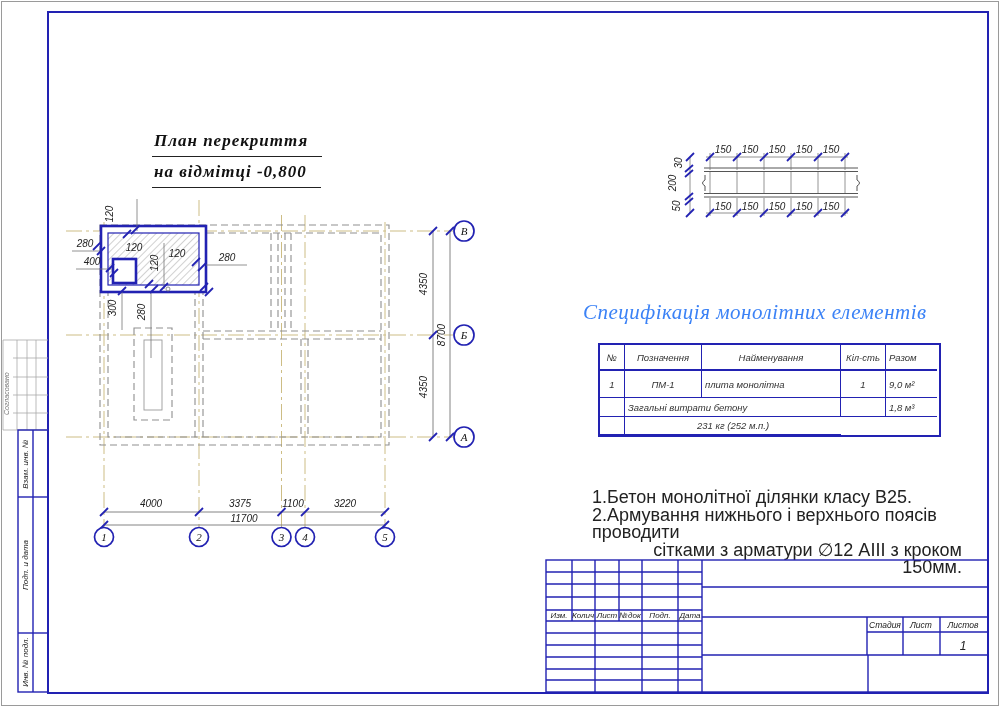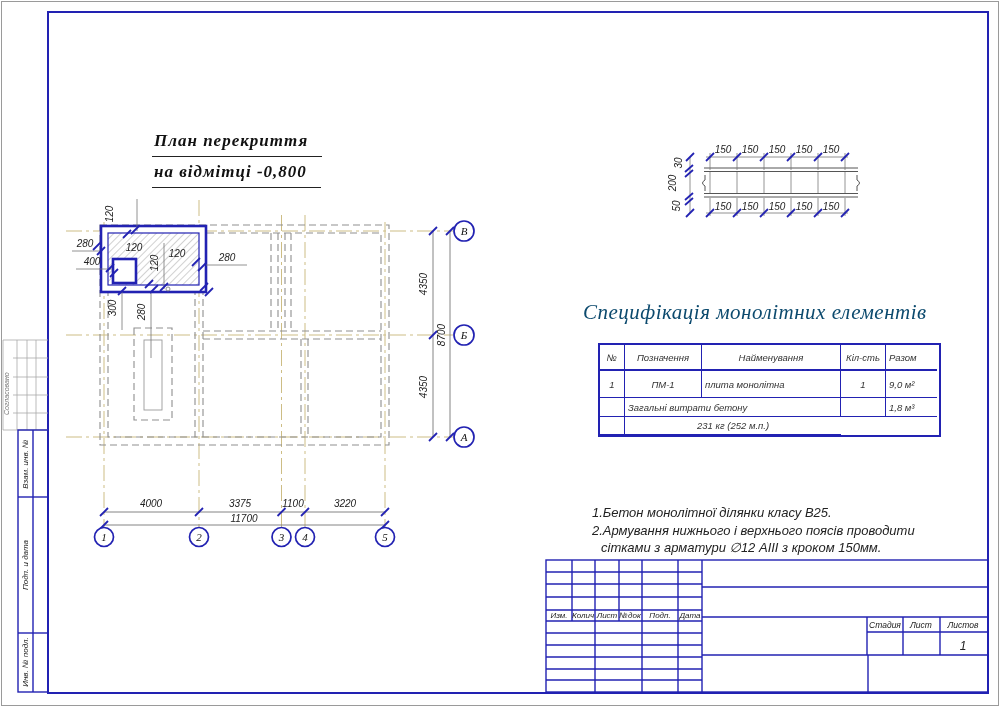--- a/index.html
+++ b/index.html
@@ -2,38 +2,38 @@
 <html><head>
 <meta charset="utf-8">
 <style>
   html,body{margin:0;padding:0;background:#fff;}
   #page{position:relative;width:1000px;height:707px;background:#fff;overflow:hidden;
         font-family:"Liberation Sans",sans-serif;}
   #outer-border{position:absolute;left:1px;top:1px;width:996px;height:703px;border:1px solid #9a9a9a;}
   #blue-frame{position:absolute;left:47px;top:11px;width:938px;height:679px;border:2px solid #2222b2;}
   .abs{position:absolute;}
   .serif-title{font-family:"Liberation Serif",serif;font-style:italic;font-weight:bold;color:#111;}
-  .serif-plain{font-family:"Liberation Serif",serif;font-style:italic;color:#0c4a6e;}
+  .serif-plain{font-family:"Liberation Serif",serif;font-style:italic;color:#3b82f6;}
   #plan-title{left:152px;top:126px;font-size:17px;line-height:29px;letter-spacing:1px;}
   #plan-title .tl{display:inline-block;border-bottom:1.6px solid #222;padding:0 14px 1px 2px;}
   #scheme-title{left:699px;top:99px;font-size:17px;line-height:20px;letter-spacing:0.5px;}
   #spec-title{left:583px;top:300px;font-size:21px;letter-spacing:0.5px;}
   
   #spec-table{left:598px;top:343px;width:343px;height:94px;border:2px solid #2222b2;box-sizing:border-box;
      display:grid;grid-template-columns:25px 77px 139px 45px 51px;grid-template-rows:26px 27px 19px 18px;
      font-size:9.5px;font-style:italic;color:#333;}
   #spec-table .c{border-right:1px solid #2222b2;border-bottom:1px solid #2222b2;display:flex;align-items:center;
      padding:0 3px;box-sizing:border-box;white-space:nowrap;overflow:visible;}
   #spec-table .hd{border-bottom:2px solid #2222b2;}
   #spec-table .ctr{justify-content:center;}
   #spec-table .last{border-right:none;}
   #spec-table .sp2{grid-column:span 2;}
   #spec-table .sp2b{grid-column:span 2;}
-  #notes{left:592px;top:504px;width:370px;font-size:13px;line-height:17.5px;font-style:italic;color:#222;}
-  #notes .n3{padding-left:9px;}
+  #notes{left:592px;top:489px;width:370px;font-size:18px;line-height:17.5px;color:#222;}
+  #notes .n3{padding-left:9px;text-align:right;}
   svg text{font-family:"Liberation Sans",sans-serif;}
   .dimtxt{font-size:10px;font-style:italic;fill:#222;}
   .axtxt{font-size:11px;font-style:italic;fill:#111;font-family:"Liberation Serif",serif;}
   .tbtxt{font-size:8px;font-style:italic;fill:#222;}
   .stadtxt{font-size:8.5px;font-style:italic;fill:#222;}
   .margtxt{font-size:8px;font-style:italic;fill:#222;}
 </style>
 </head>
 <body>
 

